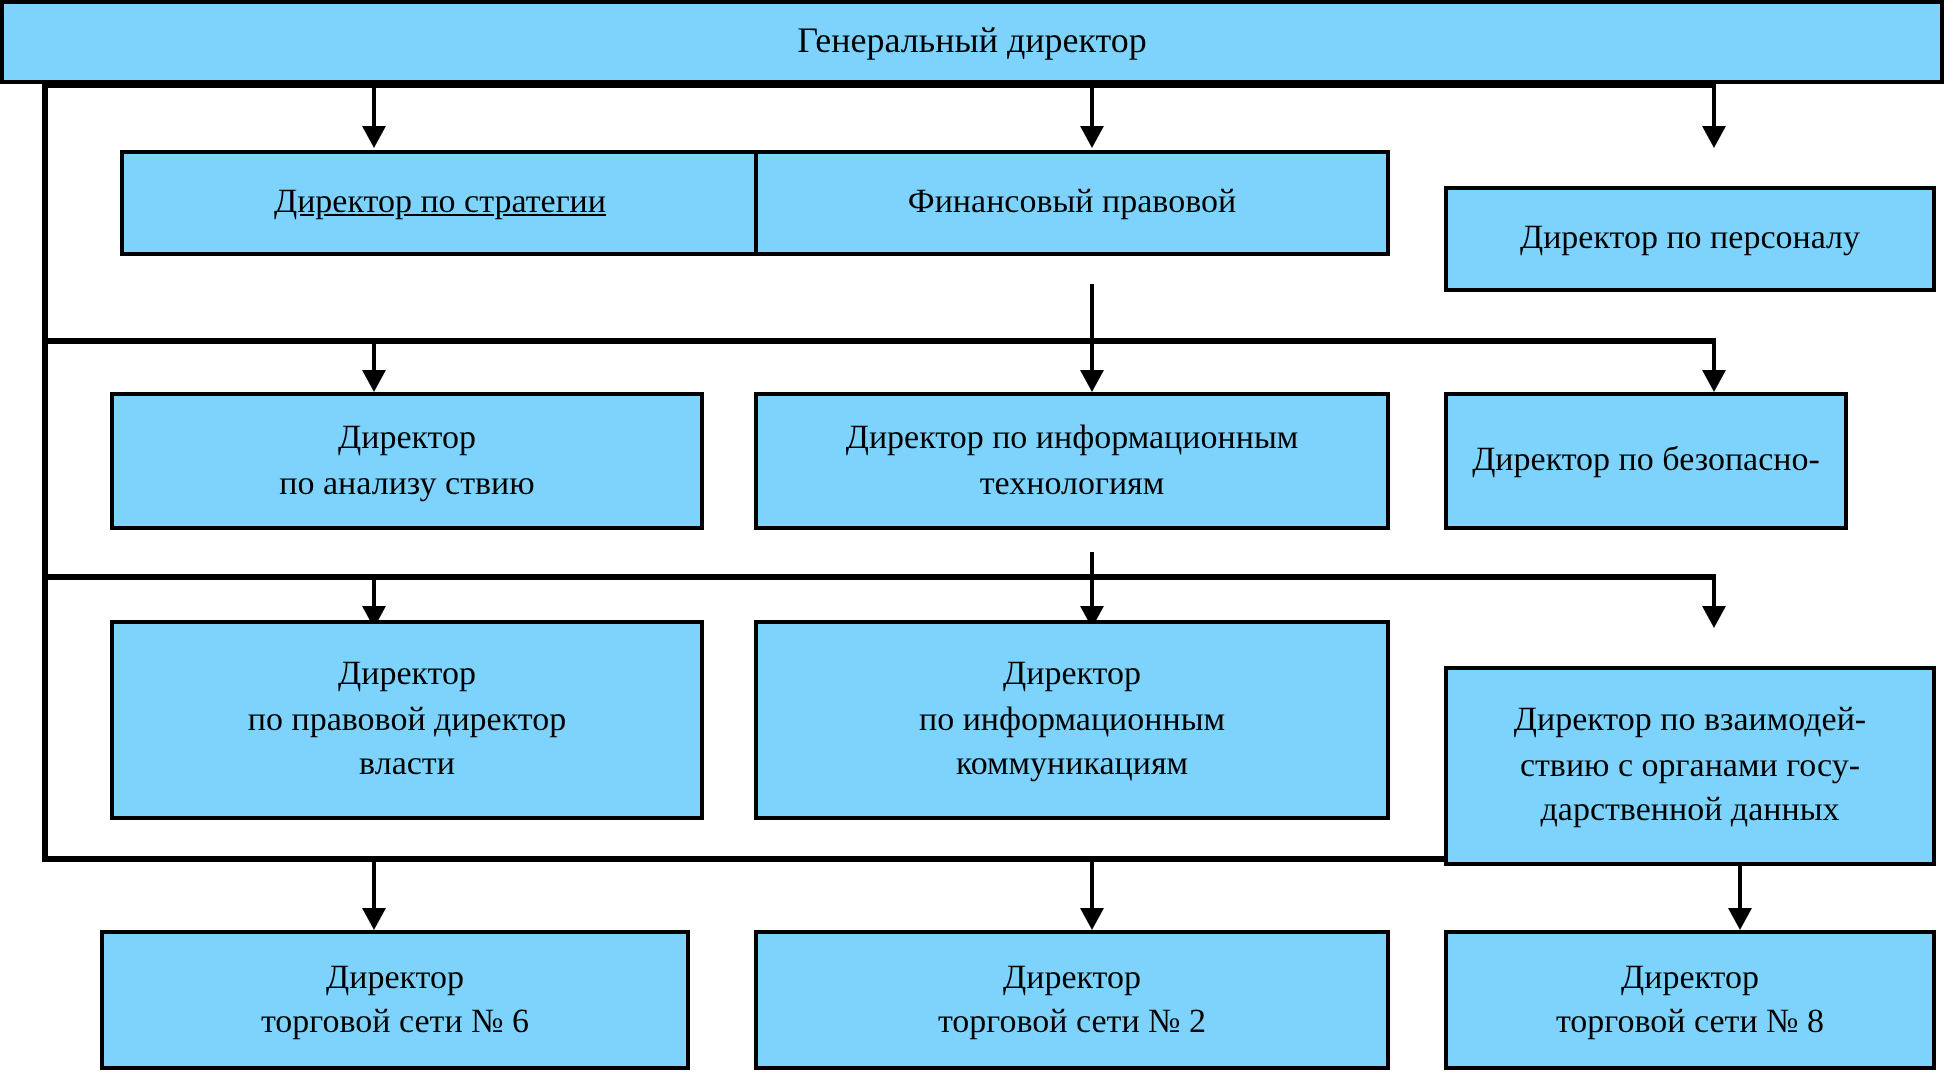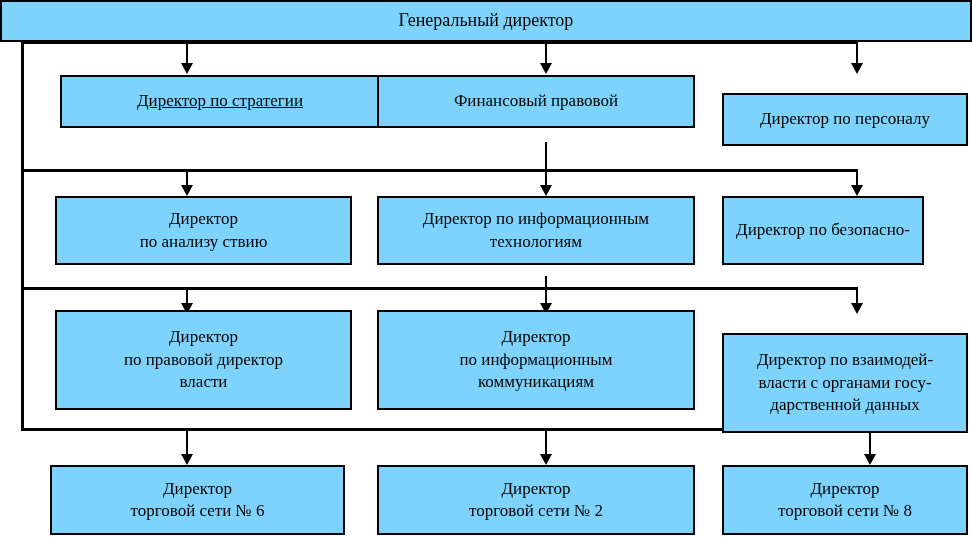--- a/index.html
+++ b/index.html
@@ -158,21 +158,21 @@
   <div class="node tall" style="left:377px; top:310px; width:318px; height:100px;">
     <span class="node-text">
       <span class="ln">Директор</span>
       <span class="ln">по информационным</span>
       <span class="ln">коммуникациям</span>
     </span>
   </div>
   <div class="node tall" style="left:722px; top:310px; width:246px; height:100px;margin-top:23px;">
     <span class="node-text">
       <span class="ln">Директор по взаимодей-</span>
-      <span class="ln">власти с органами госу-</span>
+      <span class="ln">ствию с органами госу-</span>
       <span class="ln">дарственной данных</span>
     </span>
   </div>
 
   <div class="line-h" style="left:21px; top:428px; width:875px;"></div>
 
   <div class="stem" style="left:186px; top:429px; height:28px;"></div>
   <div class="arrow-head" style="left:181px; top:454px;"></div>
 
   <div class="stem" style="left:545px; top:429px; height:28px;"></div>

